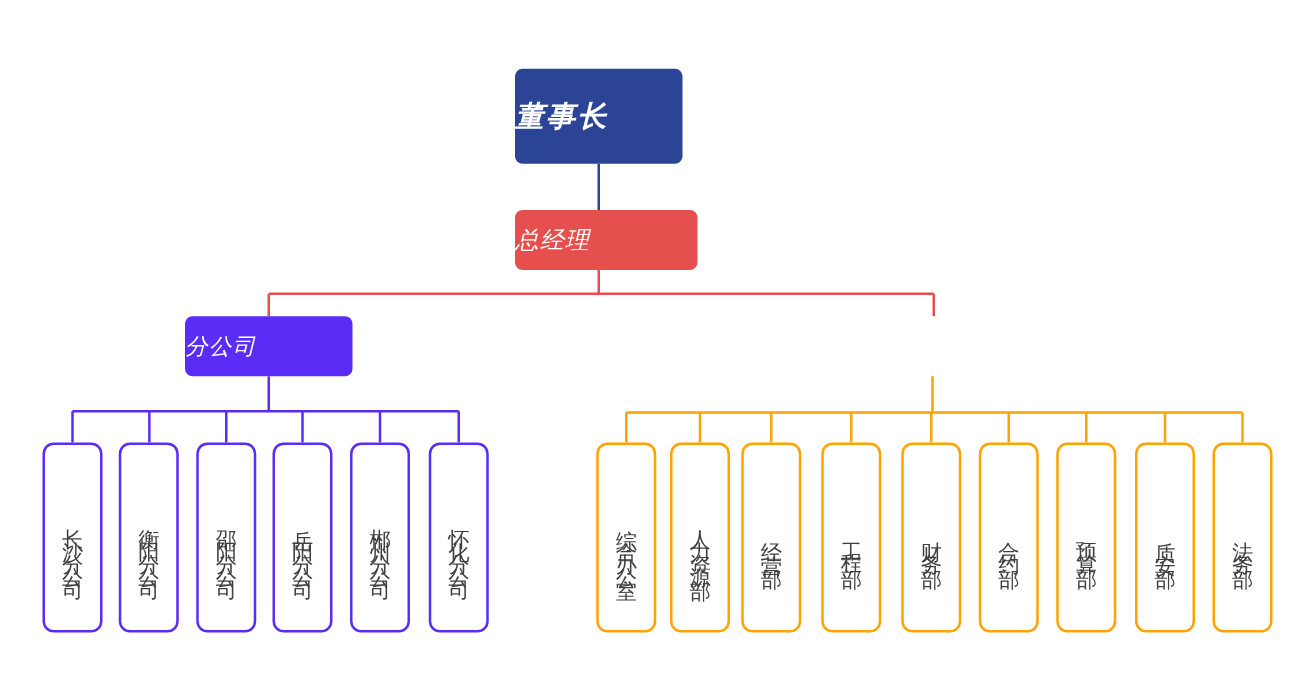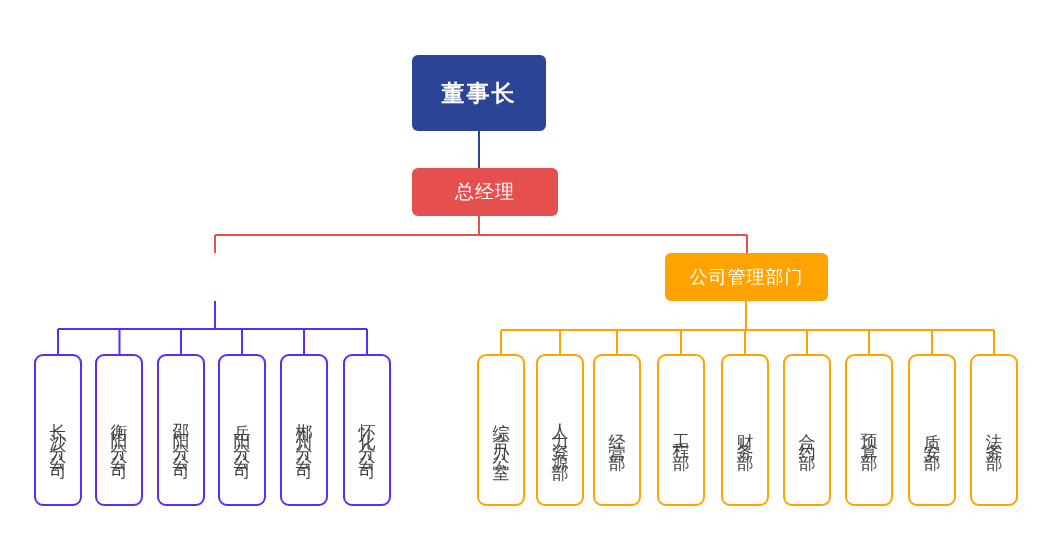--- a/index.html
+++ b/index.html
@@ -8,22 +8,22 @@
     background:var(--canvas-bg,#fff);
     font-family:"Liberation Sans","DejaVu Sans",sans-serif;
   }
   .wires{position:absolute;left:0;top:0;width:1044px;height:556px;}
   .wire{fill:none;stroke-width:2px;}
   .wire.blue{stroke:var(--chairman-bg,#2B4496);}
   .wire.red{stroke:var(--gm-bg,#E5504F);}
   .wire.purple{stroke:var(--branch-bg,#5A2DF6);}
   .wire.orange{stroke:var(--mgmt-bg,#FFA300);}
   .node{
-    position:absolute;display:flex;align-items:center;justify-content:center;
-    color:#fff;border-radius:6px;box-sizing:border-box;cursor:default;
+    position:absolute;display:flex;align-items:center;
+    color:#fff;border-radius:6px;box-sizing:border-box;cursor:default;font-style:italic;
   }
   .chairman{left:412px;top:55px;width:134px;height:76px;background:var(--chairman-bg,#2B4496);font-size:23px;font-weight:bold;letter-spacing:2px;}
   .gm{left:412px;top:168px;width:146px;height:48px;background:var(--gm-bg,#E5504F);font-size:19px;letter-spacing:1px;}
   .branch{left:148px;top:253px;width:134px;height:48px;background:var(--branch-bg,#5A2DF6);font-size:18px;letter-spacing:1px;}
   .mgmt{left:665px;top:253px;width:163px;height:48px;background:var(--mgmt-bg,#FFA300);font-size:18px;letter-spacing:1px;}
   .leaf{
     position:absolute;top:354px;width:48px;height:152px;background:#fff;
     border-radius:9px;display:flex;align-items:center;justify-content:center;
     box-sizing:border-box;
   }
@@ -48,24 +48,24 @@
   </svg>
 
   <div class="node chairman">
     <span>董事长</span>
   </div>
 
   <div class="node gm">
     <span>总经理</span>
   </div>
 
+  <div class="node branch">
+    <span>分公司</span>
+  </div>
 
-  <div class="node mgmt">
-    <span>公司管理部门</span>
-  </div>
 
   <div class="leaf b" style="left:34px">
     <span class="vtext">长沙分公司</span>
   </div>
   <div class="leaf b" style="left:95px">
     <span class="vtext">衡阳分公司</span>
   </div>
   <div class="leaf b" style="left:157px">
     <span class="vtext">邵阳分公司</span>
   </div>

